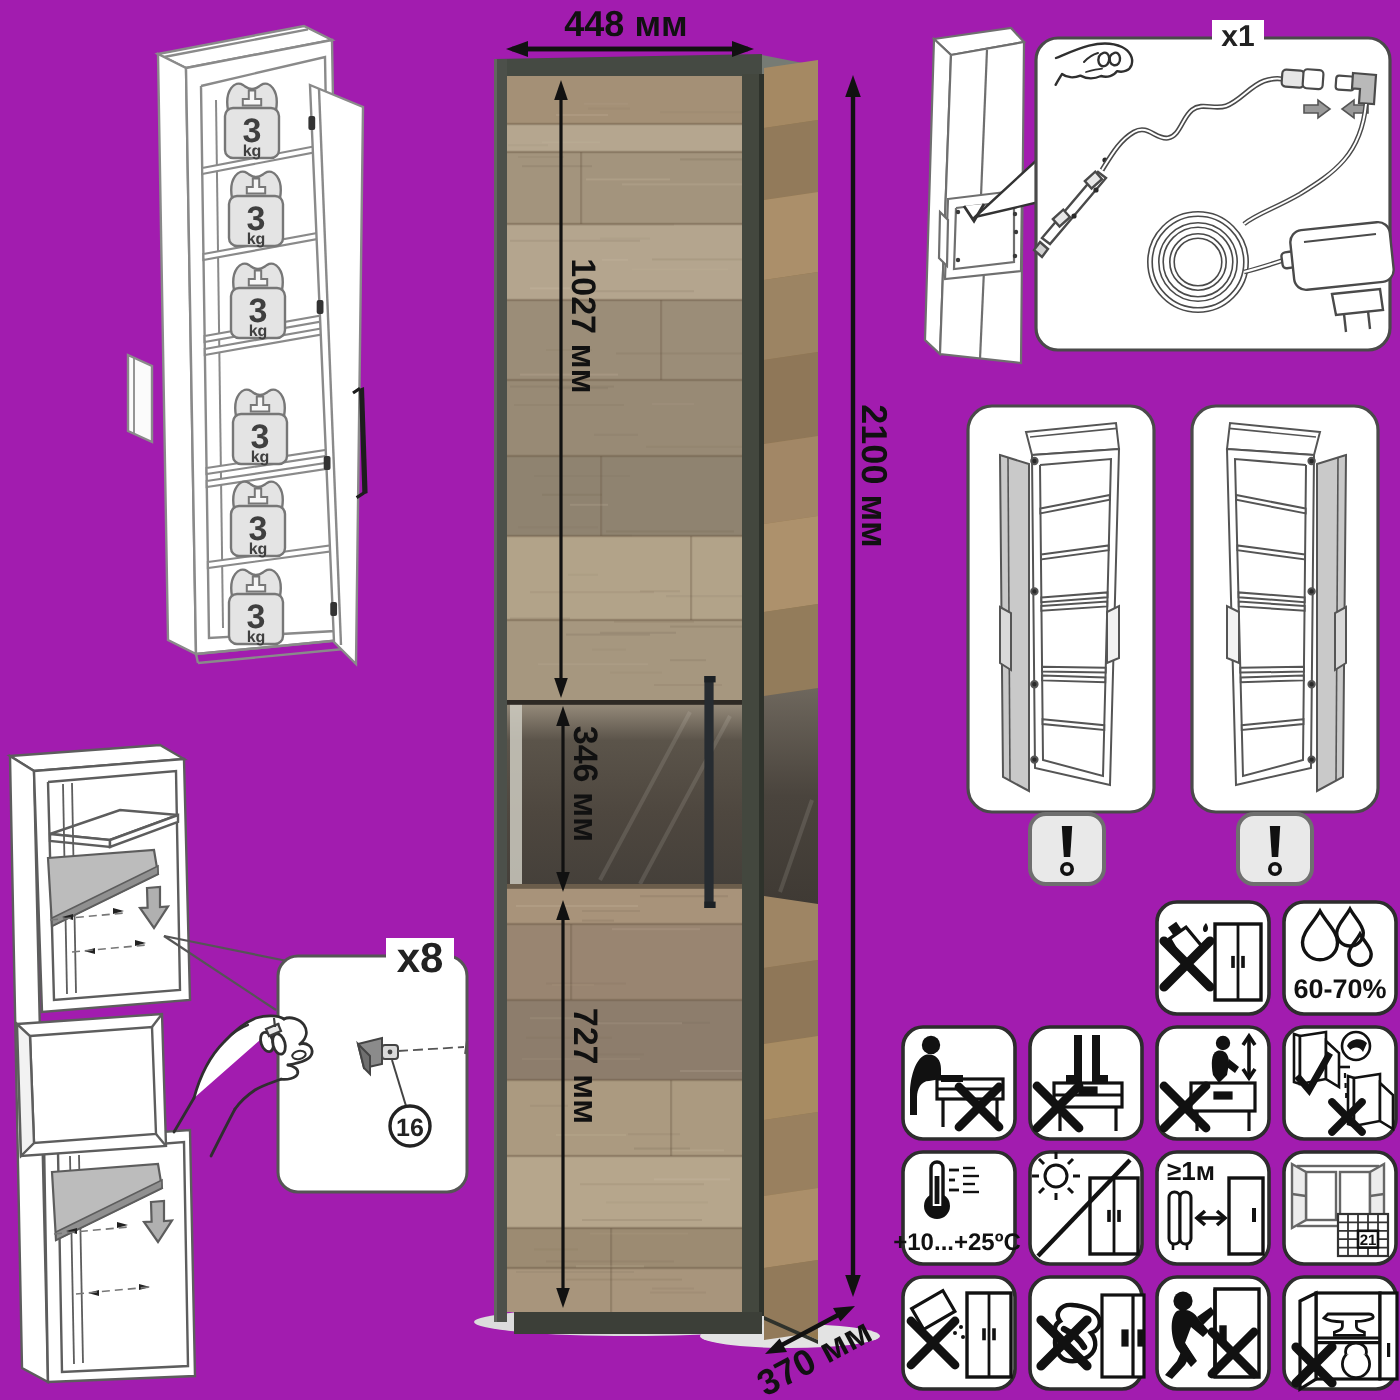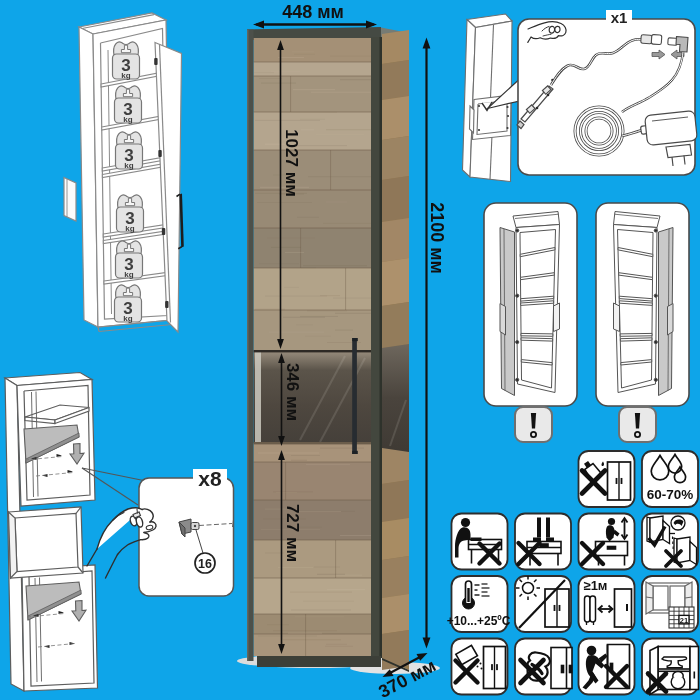--- a/index.html
+++ b/index.html
@@ -1,16 +1,16 @@
 <!DOCTYPE html>
 <html><head><meta charset="utf-8">
 <style>
 html,body{margin:0;padding:0;background:#ffffff;}
 *{font-family:"Liberation Sans",sans-serif;}
-#page{width:700px;height:700px;position:relative;overflow:hidden;background:#0ea5e9;text-align:center;}
+#page{width:700px;height:700px;position:relative;overflow:hidden;background:#a21caf;text-align:center;}
 </style></head><body>
 <div id="page">
 <svg width="700" height="700" viewBox="0 0 700 700">
 <defs>
 <linearGradient id="nicheG" x1="0" y1="0" x2="0" y2="1">
  <stop offset="0" stop-color="#958a7a"></stop>
  <stop offset="0.2" stop-color="#5b544a"></stop>
  <stop offset="0.6" stop-color="#4e473f"></stop>
  <stop offset="1" stop-color="#45403a"></stop>
 </linearGradient>

